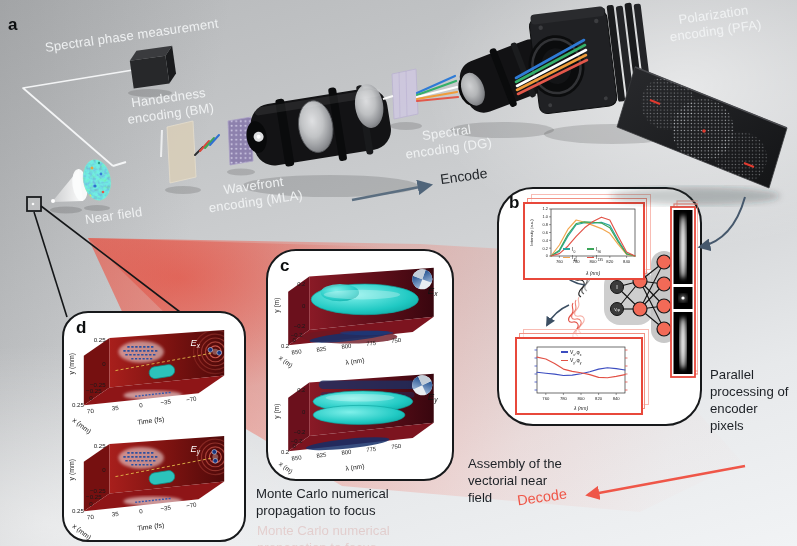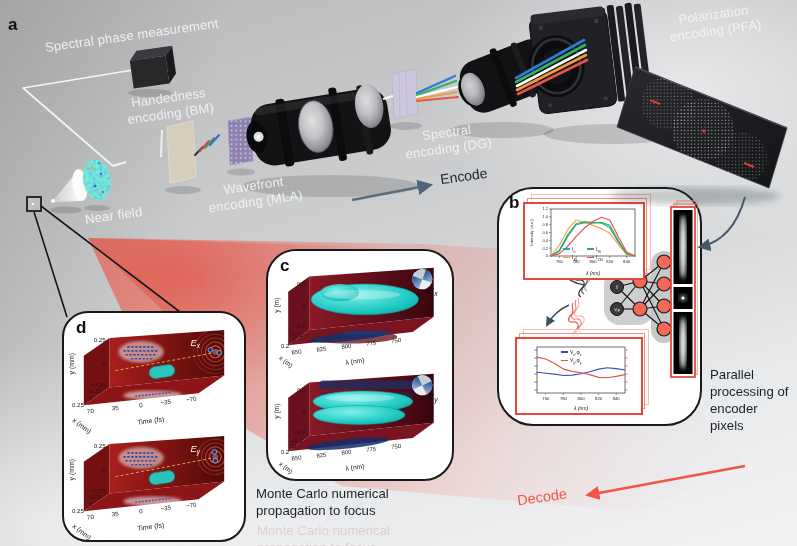--- a/index.html
+++ b/index.html
@@ -567,20 +567,23 @@
   </div>
 
   <div class="cap" style="left:710px;top:367px;width:90px">Parallel
 processing of
 encoder
 pixels</div>
   <div class="cap" style="left:256px;top:486px;width:190px">Monte Carlo numerical
 propagation to focus</div>
   <div class="cap" style="left:257px;top:523px;width:190px;opacity:.2;color:#c4574e;filter:blur(.4px)">Monte Carlo numerical
 propagation to focus</div>
+  <div class="cap" style="left:468px;top:456px;width:125px">Assembly of the
+vectorial near
+field</div>
   <div class="abs" style="left:517px;top:489px;transform:rotate(-8deg);font-size:14.5px;color:#ef5648">Decode</div>
 
   <svg class="abs" style="left:0;top:0;pointer-events:none" width="797" height="546" viewBox="0 0 797 546">
     <defs>
       <pattern id="msDots" width="3.4" height="3.4" patternUnits="userSpaceOnUse">
         <circle cx="1.2" cy="1.2" r="0.65" fill="#cfd2d6"></circle>
       </pattern>
       <linearGradient id="msBody" x1="0" y1="0" x2="1" y2="1">
         <stop offset="0" stop-color="#292a2d"></stop>
           <stop offset="1" stop-color="#131416"></stop>

